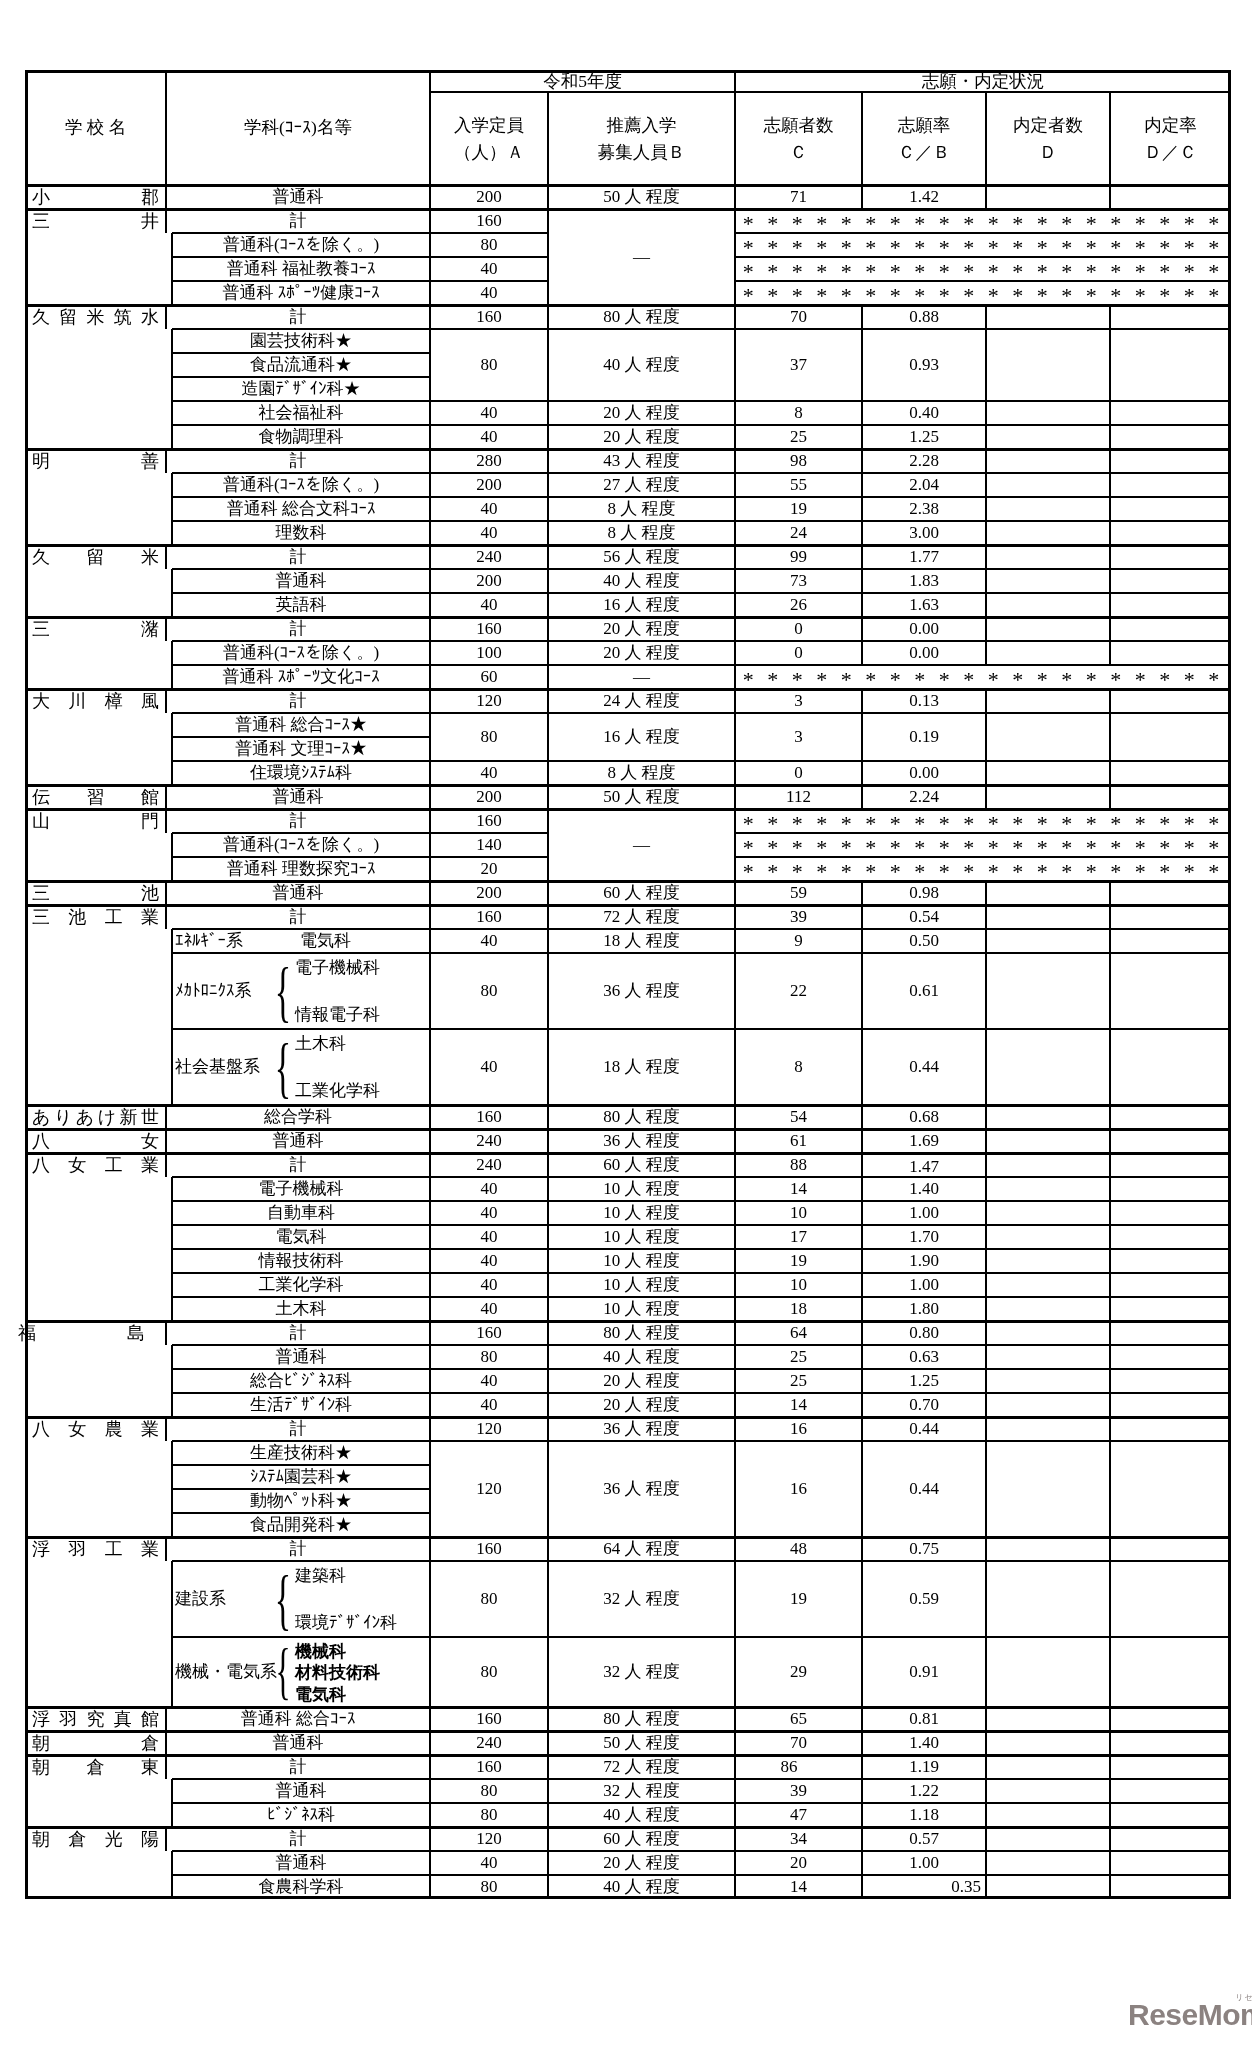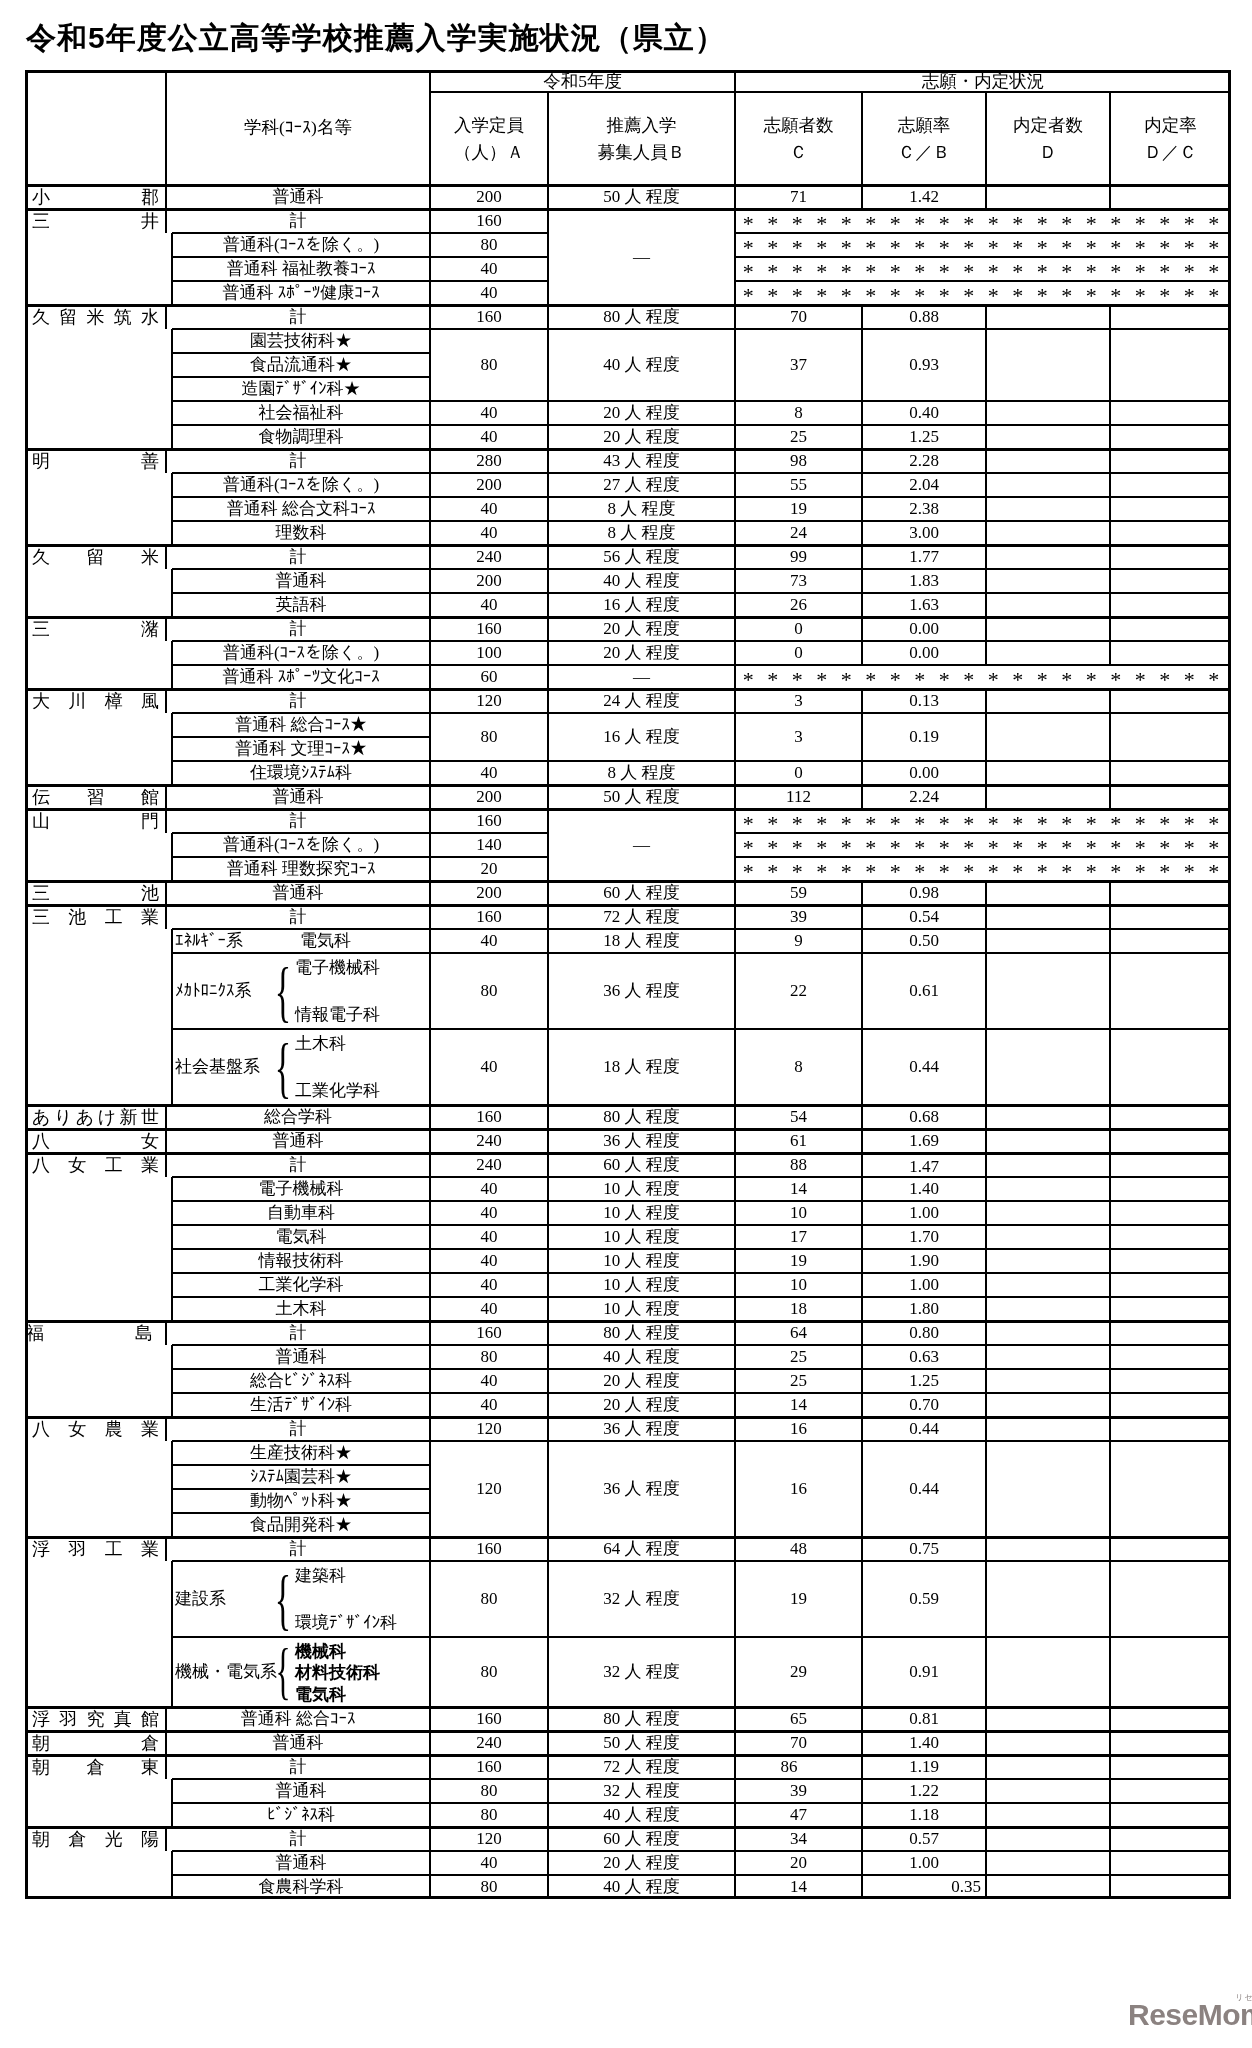--- a/index.html
+++ b/index.html
@@ -23,24 +23,24 @@
          font-weight:200;line-height:.95;overflow:visible}
   .bnames{display:flex;flex-direction:column;height:calc(100% - 8px);padding-left:3px;text-align:left}
   .logo{position:absolute;left:1128px;top:1998px;font-family:"Liberation Sans","DejaVu Sans",sans-serif;
         font-weight:bold;font-size:30px;letter-spacing:-0.5px}
   .logo .ruby{position:absolute;top:-6px;right:2px;font-size:8px;font-weight:normal;letter-spacing:1px}
 </style>
 </head>
 <body>
 
 <div id="doc">
-  <h1 class="title">令和5年度公立高等学校推薦入学実施状況（県立）</h1>
 
   <div id="outer"></div>
 
+  <div class="hcell" style="left:25px;top:70px;width:141px;height:115px"><span>学 校 名</span></div>
   <div class="hcell" style="left:166px;top:70px;width:264px;height:115px"><span>学科(ｺｰｽ)名等</span></div>
   <div class="hcell" style="left:430px;top:70px;width:305px;height:22px;line-height:22px"><span>令和5年度</span></div>
   <div class="hcell" style="left:735px;top:70px;width:496px;height:22px;line-height:22px"><span>志願・内定状況</span></div>
   <div class="hcell" style="left:430px;top:92px;width:118px;height:93px">
     <span>入学定員</span>
     <span>（人）Ａ</span></div>
   <div class="hcell" style="left:548px;top:92px;width:187px;height:93px">
     <span>推薦入学</span>
     <span>募集人員Ｂ</span></div>
   <div class="hcell" style="left:735px;top:92px;width:127px;height:93px">
@@ -489,21 +489,21 @@
       <div class="ln" style="left: 170.75px; top: 1297px; width: 2.5px; height: 24px;"></div>
       <div class="cell " style="left: 172px; top: 1297px; width: 258px; height: 24px;">土木科</div>
       <div class="cell num" style="left: 430px; top: 1297px; width: 118px; height: 24px;">40</div>
       <div class="cell num" style="left: 548px; top: 1297px; width: 187px; height: 24px;">10 人 程度</div>
       <div class="cell num" style="left: 735px; top: 1297px; width: 127px; height: 24px;">18</div>
       <div class="cell num" style="left: 862px; top: 1297px; width: 124px; height: 24px;">1.80</div>
       <div class="ln" style="left: 861.25px; top: 1297px; width: 1.5px; height: 24px;"></div>
       <div class="ln" style="left: 985.25px; top: 1297px; width: 1.5px; height: 24px;"></div>
       <div class="ln" style="left: 1109.25px; top: 1297px; width: 1.5px; height: 24px;"></div>
       <div class="ln" style="left: 25px; top: 1319.5px; width: 1206px; height: 3px;"></div>
-      <div class="cell school" style="left: 19px; top: 1321px; width: 141px; height: 24px; font-family: Liberation Serif, serif;">福島</div>
+      <div class="cell school" style="left: 11px; top: 1321px; width: 141px; height: 24px; font-family: Liberation Serif, serif;">福島</div>
       <div class="ln" style="left: 429.25px; top: 1321px; width: 1.5px; height: 96px;"></div>
       <div class="ln" style="left: 547.25px; top: 1321px; width: 1.5px; height: 96px;"></div>
       <div class="ln" style="left: 734.25px; top: 1321px; width: 1.5px; height: 96px;"></div>
       <div class="ln" style="left: 165.25px; top: 1321px; width: 1.5px; height: 24px;"></div>
       <div class="cell " style="left: 166px; top: 1321px; width: 264px; height: 24px;">計</div>
       <div class="cell num" style="left: 430px; top: 1321px; width: 118px; height: 24px;">160</div>
       <div class="cell num" style="left: 548px; top: 1321px; width: 187px; height: 24px;">80 人 程度</div>
       <div class="cell num" style="left: 735px; top: 1321px; width: 127px; height: 24px;">64</div>
       <div class="cell num" style="left: 862px; top: 1321px; width: 124px; height: 24px;">0.80</div>
       <div class="ln" style="left: 861.25px; top: 1321px; width: 1.5px; height: 24px;"></div>

